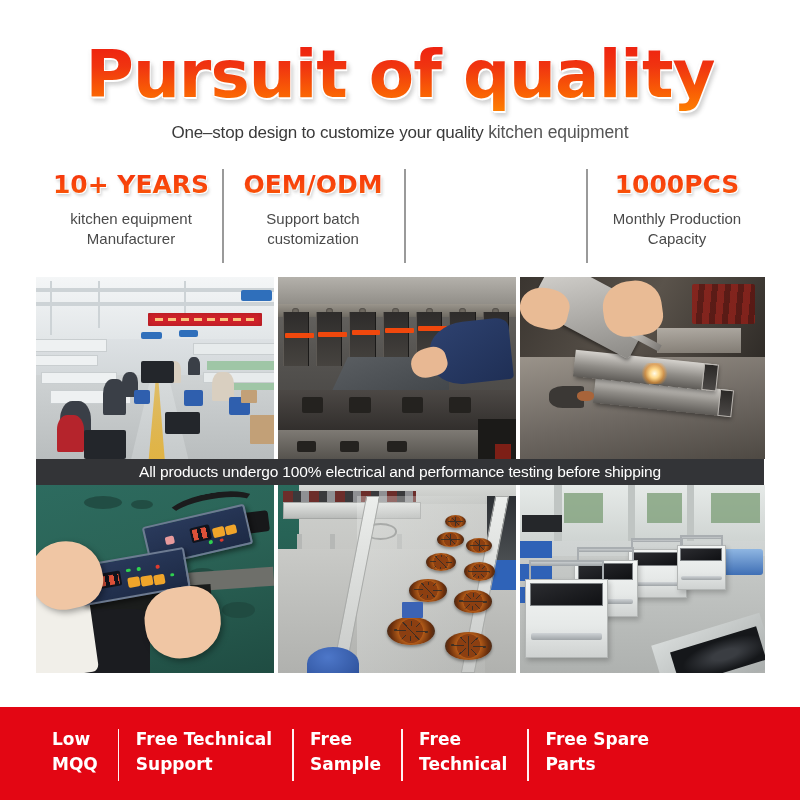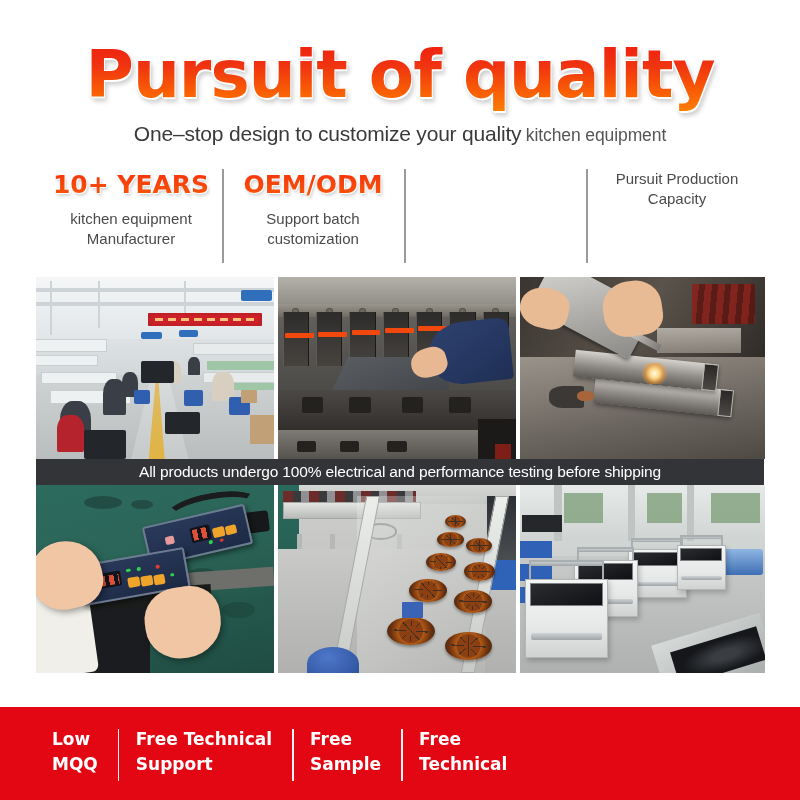--- a/index.html
+++ b/index.html
@@ -36,21 +36,21 @@
     filter: drop-shadow(1.5px 2px 0 #ffffff) drop-shadow(-1.5px -1px 0 #ffffff) drop-shadow(2px 3px 2px rgba(150,150,150,0.45));
     white-space: nowrap;
   }
 
   .subhead {
     position: absolute; left: 0; top: 122px; width: 800px;
     text-align: center;
     white-space: nowrap;
   }
   .subhead .big {
-    font-size: 21px;
+    font-size: 17px;
     color: #3a3a3a;
     letter-spacing: -0.2px;
   }
   .subhead .small {
     font-size: 17.5px;
     color: #555;
     letter-spacing: -0.1px;
   }
 
   
@@ -382,22 +382,23 @@
       <div class="stat-desc">
         <span>Support batch</span><br>
         <span>customization</span>
       </div>
     </div>
 
     <div class="stat">
     </div>
 
     <div class="stat">
+      <div class="stat-value">1000PCS</div>
       <div class="stat-desc">
-        <span>Pursuit Production</span><br>
+        <span>Monthly Production</span><br>
         <span>Capacity</span>
       </div>
     </div>
 
   </div>
 
   <div class="grid">
 
     <div class="row row-top">
 
@@ -633,16 +634,20 @@
         <span class="l2">Support</span>
       </div>
       <div class="fitem">
         <span>Free</span>
         <span class="l2">Sample</span>
       </div>
       <div class="fitem">
         <span>Free</span>
         <span class="l2">Technical</span>
       </div>
+      <div class="fitem">
+        <span>Free Spare</span>
+        <span class="l2">Parts</span>
+      </div>
     </div>
   </div>
 
 </div>
 
 </body></html>

